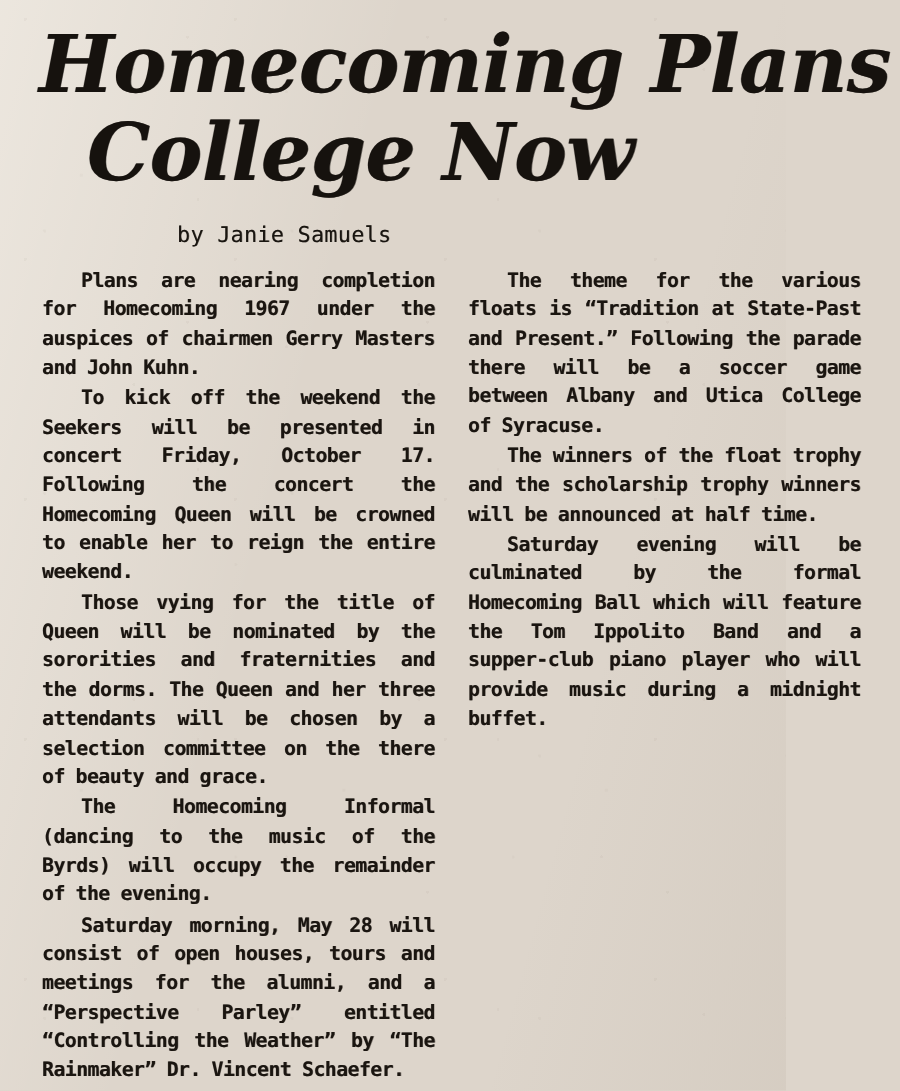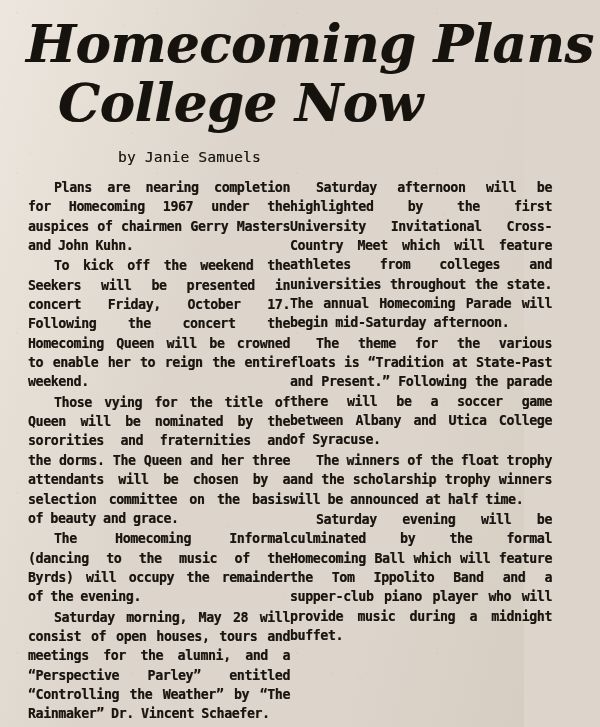--- a/index.html
+++ b/index.html
@@ -72,20 +72,21 @@
     text-shadow: 0.35px 0 0 rgba(25,21,16,0.5);
   }
 
   
   #columns {
     position: absolute;
     left: 0;
     top: 178px;
     width: 600px;
     display: flex;
+    gap: 22px;
     padding: 0 28px;
     box-sizing: border-box;
   }
   .column {
     width: 262px;
     flex: 0 0 262px;
   }
   .para {
     font-family: "DejaVu Sans Mono", monospace;
     font-weight: 700;
@@ -115,27 +116,26 @@
     <div class="headline-line second">College Now</div>
   </div>
 
   <div id="byline">by Janie Samuels</div>
 
   <div id="columns">
 
     <div class="column">
       <p class="para">Plans are nearing completion for Homecoming 1967 under the auspices of chairmen Gerry Masters and John Kuhn.</p>
       <p class="para">To kick off the weekend the Seekers will be presented in concert Friday, October 17. Following the concert the Homecoming Queen will be crowned to enable her to reign the entire weekend.</p>
-      <p class="para">Those vying for the title of Queen will be nominated by the sororities and fraternities and the dorms. The Queen and her three attendants will be chosen by a selection committee on the basis of beauty and grace.</p>
+      <p class="para">Those vying for the title of Queen will be nominated by the sororities and fraternities and the dorms. The Queen and her three attendants will be chosen by a selection committee on the there of beauty and grace.</p>
       <p class="para">The Homecoming Informal (dancing to the music of the Byrds) will occupy the remainder of the evening.</p>
       <p class="para">Saturday morning, May 28 will consist of open houses, tours and meetings for the alumni, and a “Perspective Parley” entitled “Controlling the Weather” by “The Rainmaker” Dr. Vincent Schaefer.</p>
     </div>
 
     <div class="column">
-      <p class="para">Saturday afternoon will be highlighted by the first University Invitational Cross-Country Meet which will feature athletes from colleges and universities throughout the state. The annual Homecoming Parade will begin mid-Saturday afternoon.</p>
       <p class="para">The theme for the various floats is “Tradition at State-Past and Present.” Following the parade there will be a soccer game between Albany and Utica College of Syracuse.</p>
       <p class="para">The winners of the float trophy and the scholarship trophy winners will be announced at half time.</p>
       <p class="para">Saturday evening will be culminated by the formal Homecoming Ball which will feature the Tom Ippolito Band and a supper-club piano player who will provide music during a midnight buffet.</p>
     </div>
 
   </div>
 
 </div>
 
 </body></html>

